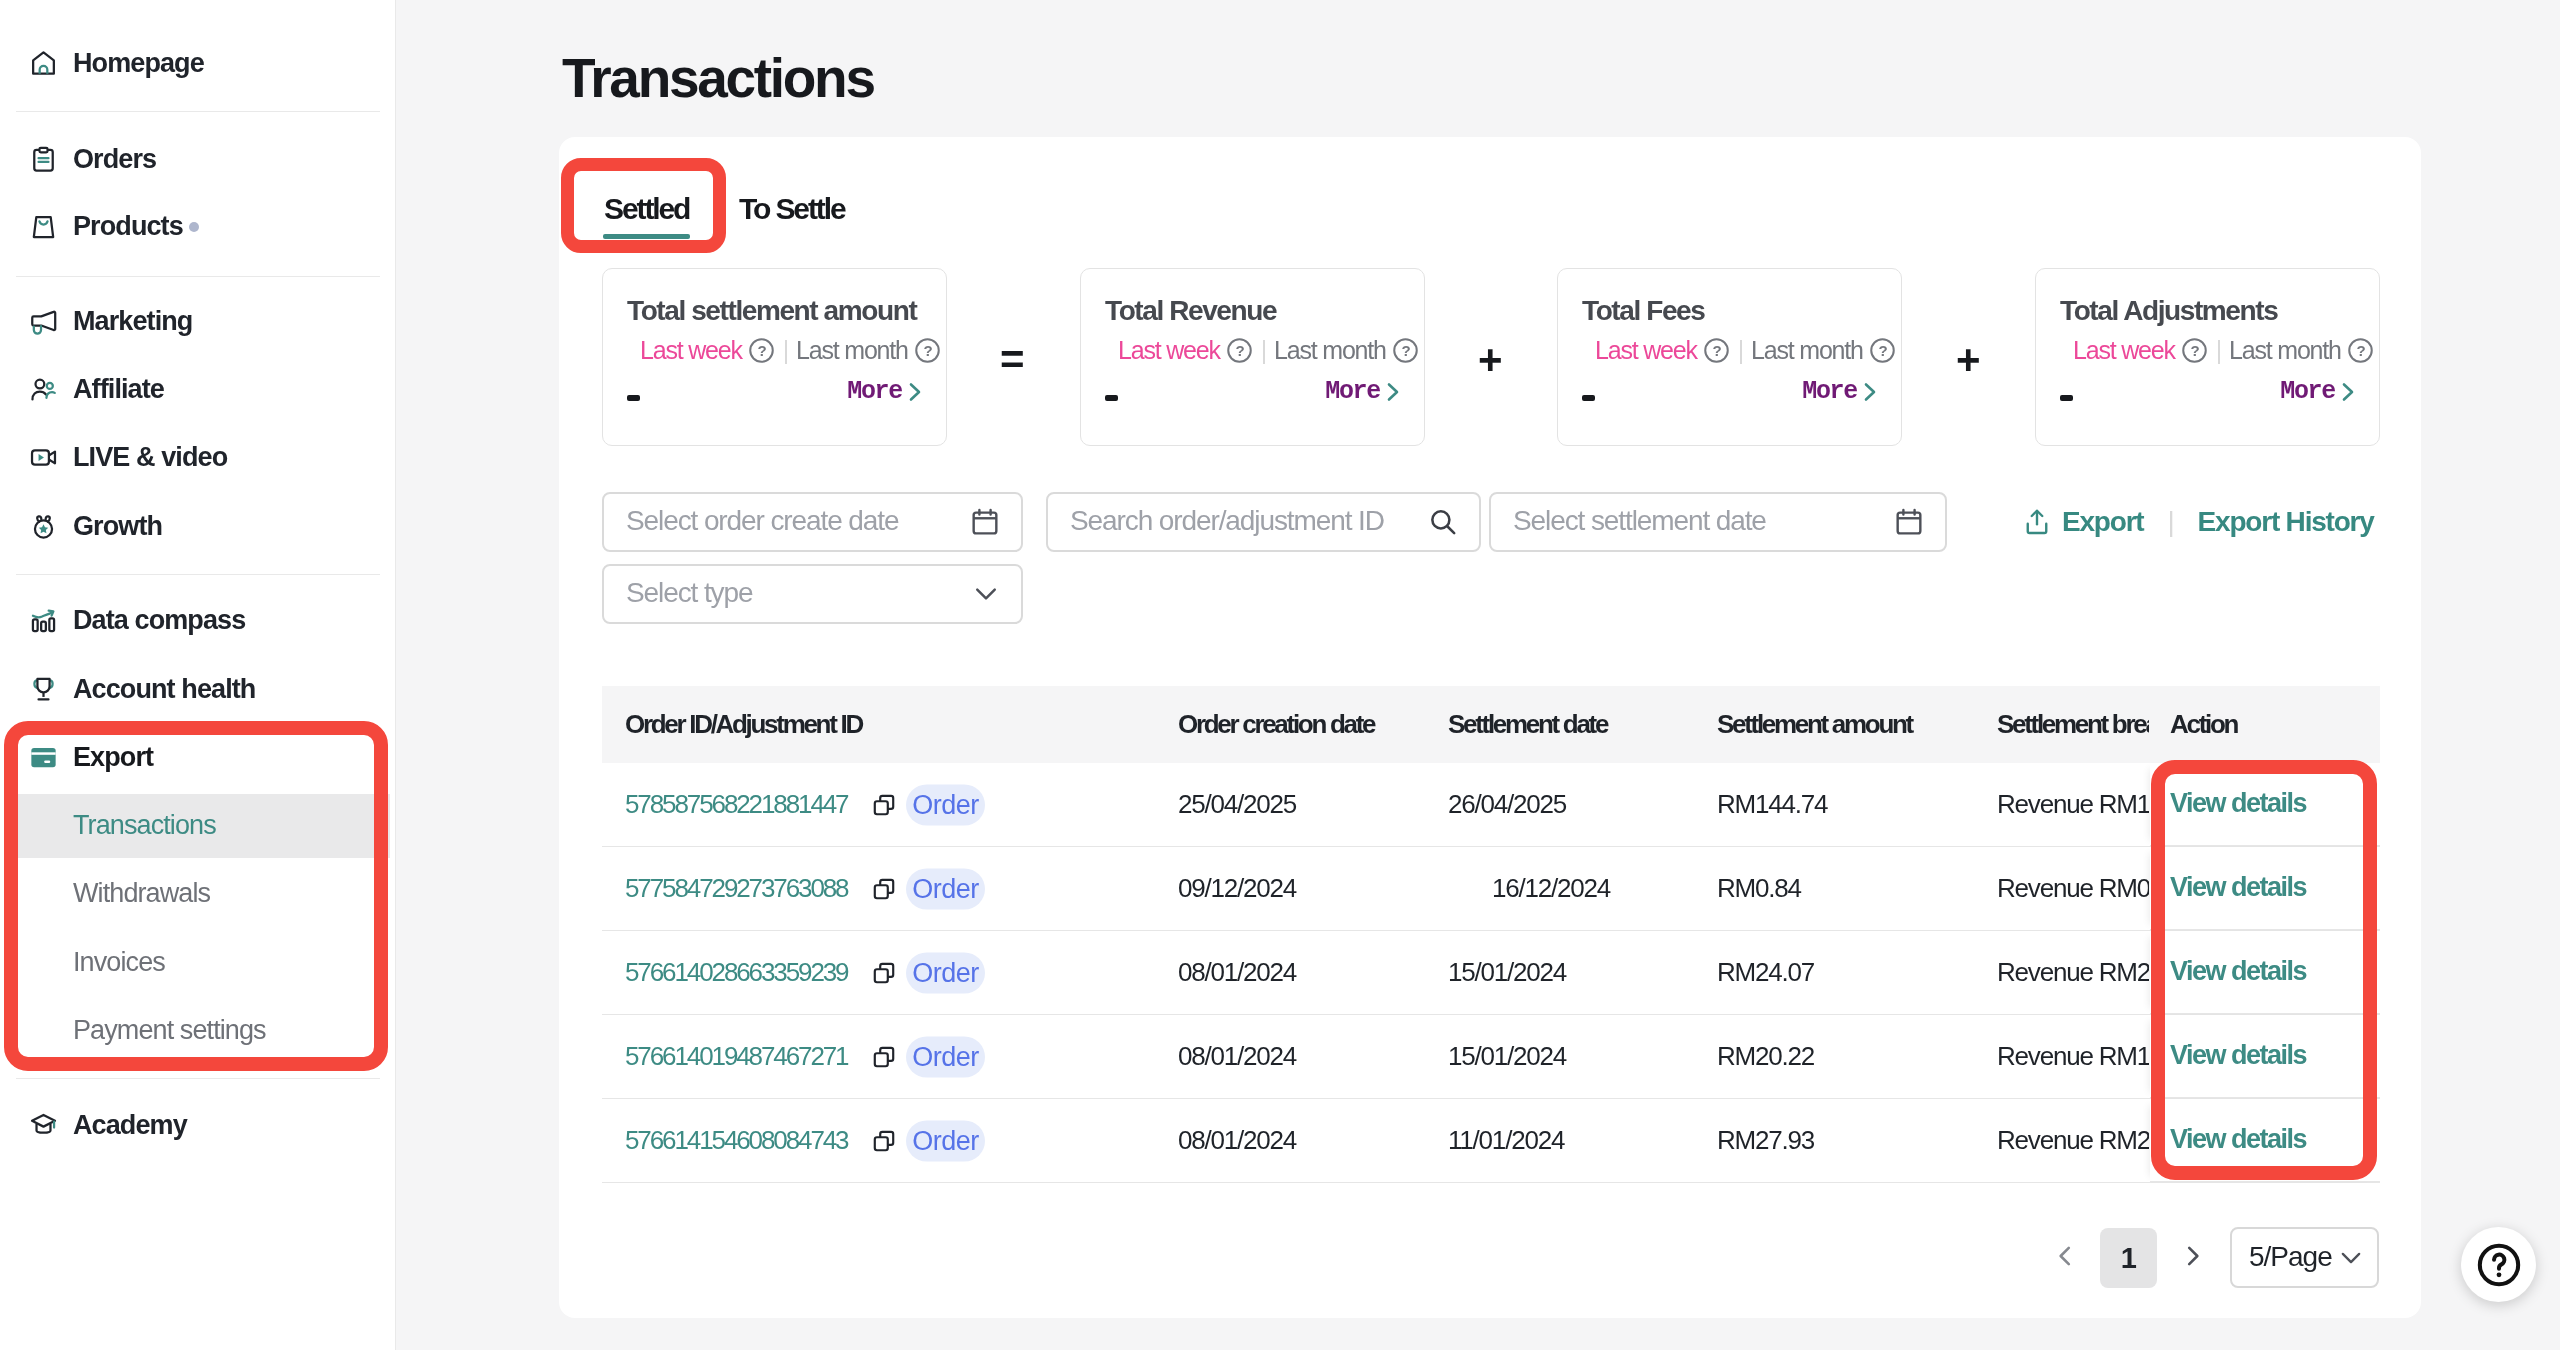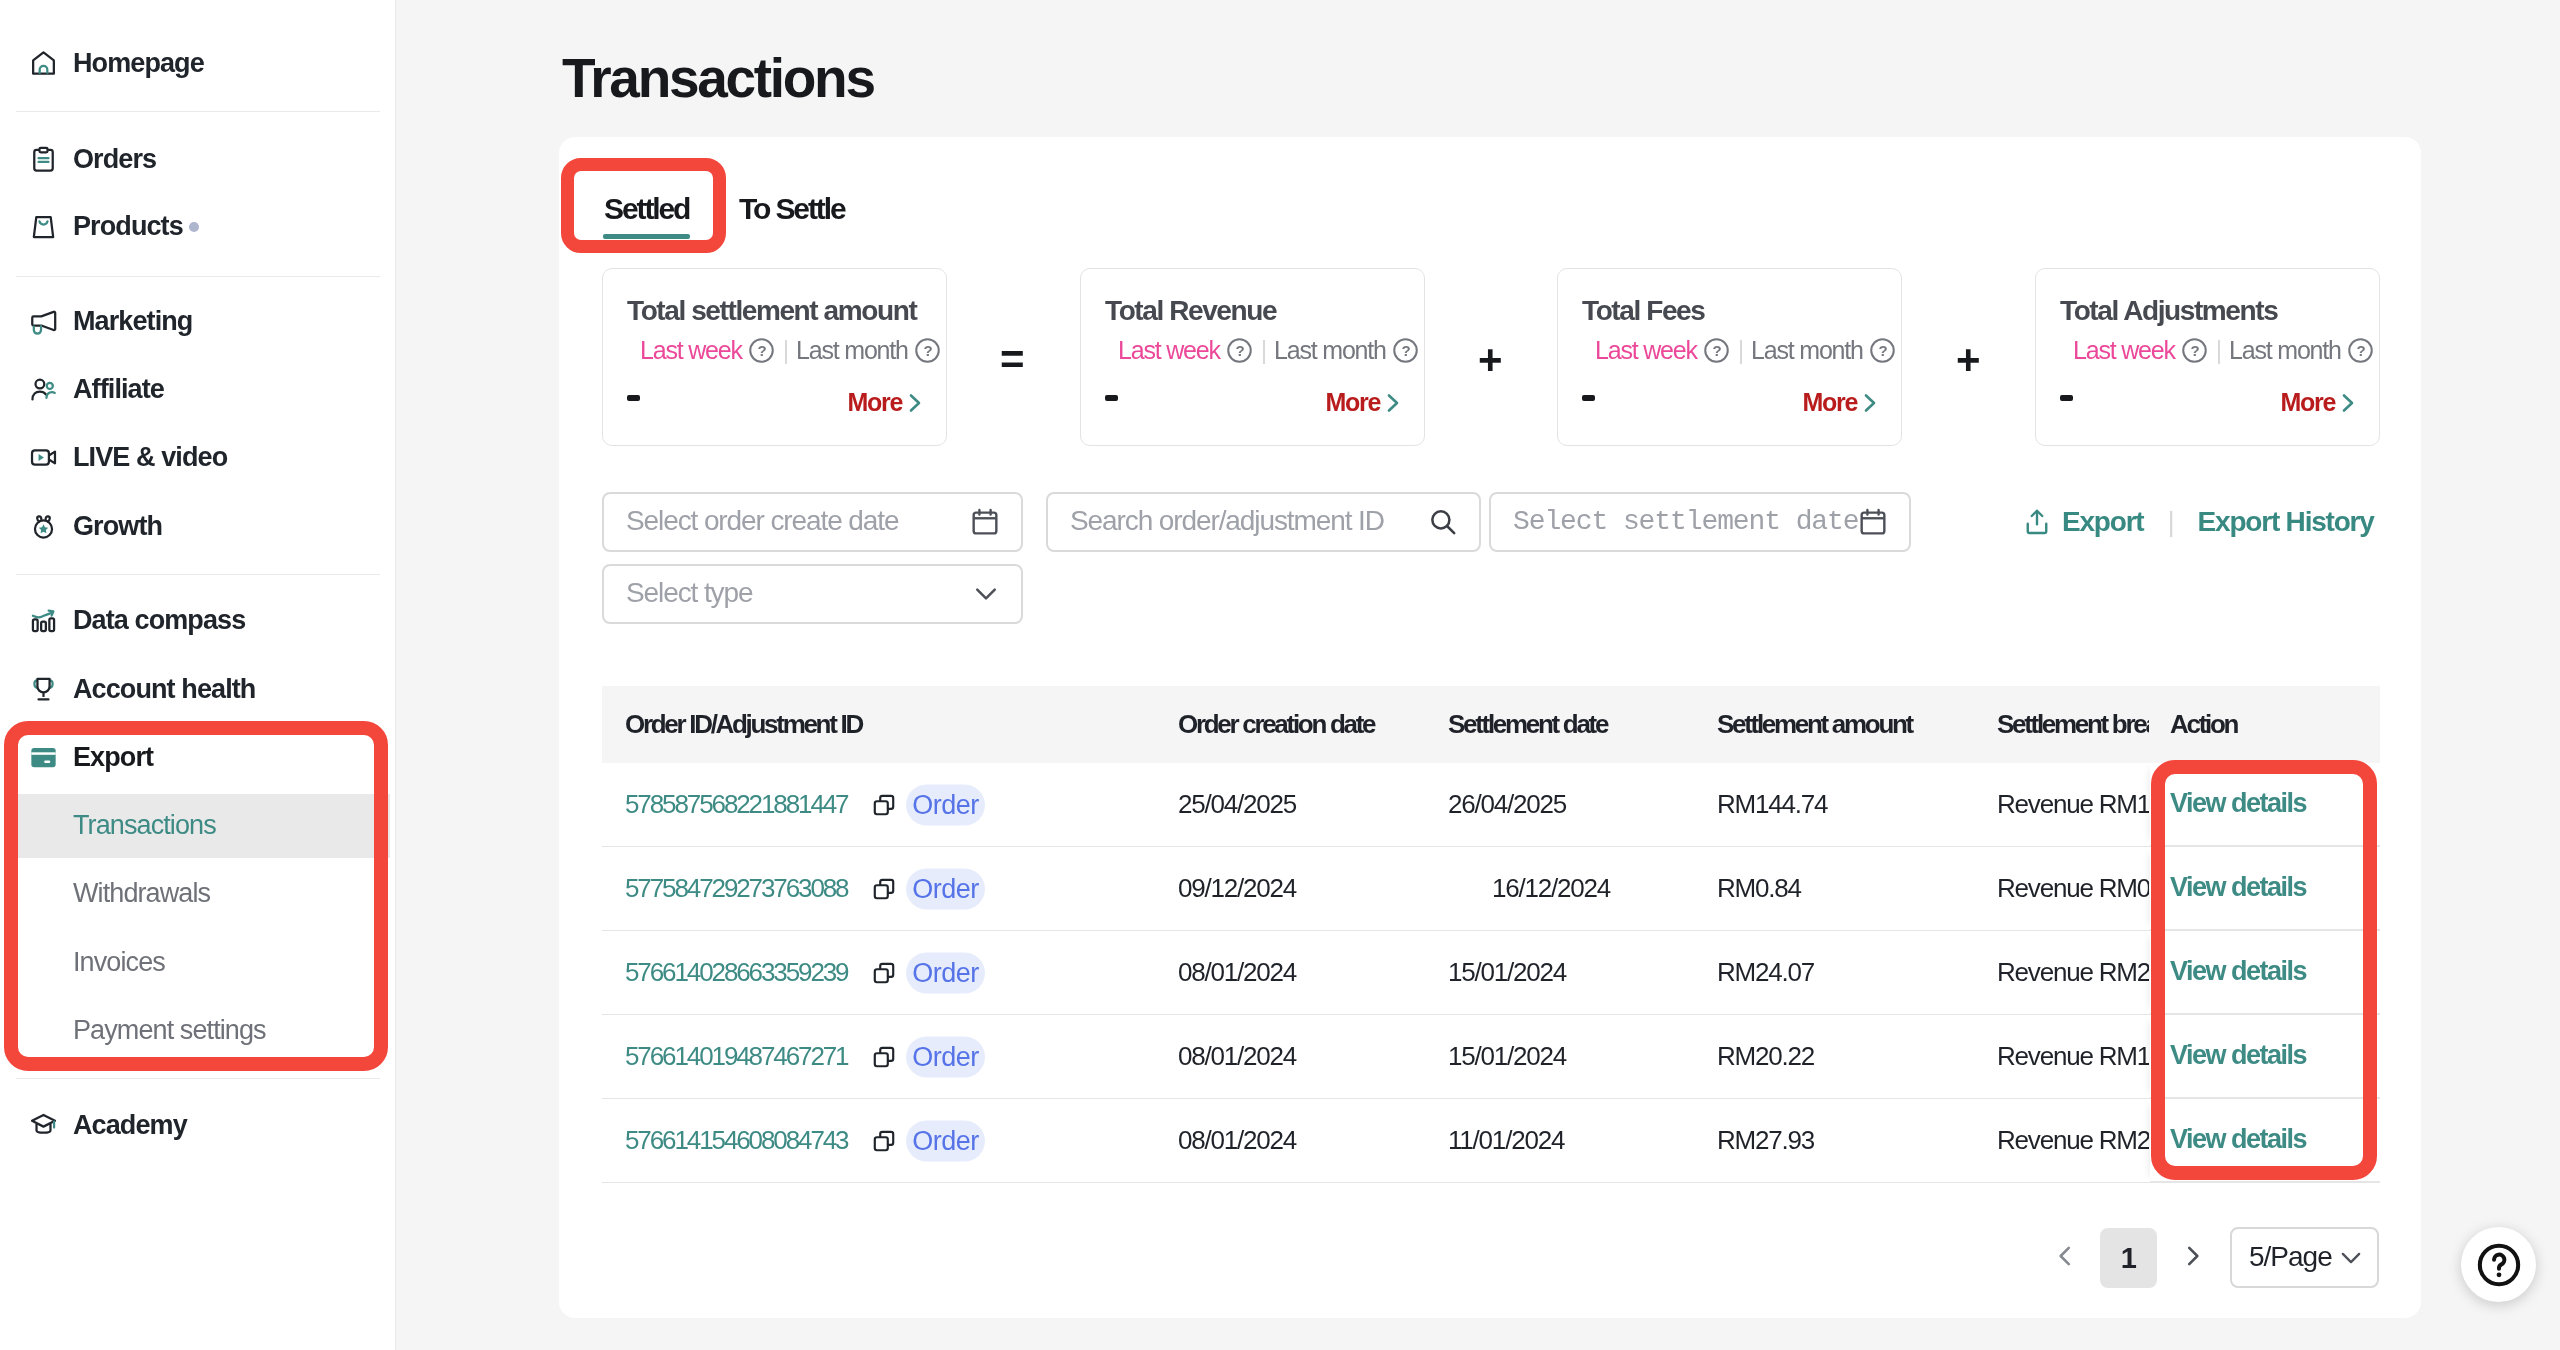--- a/index.html
+++ b/index.html
@@ -23,21 +23,21 @@
   #tab1 { left:604px; }
   #tab2 { left:739px; }
   #tabline { position:absolute; left:603px; top:234px; width:87px; height:5px; background:#3d8b84; border-radius:2px; }
   
   .scard { position:absolute; top:268px; width:345px; height:178px; border:1px solid #e3e3e3; border-radius:10px; background:#fff; }
   .scard .t { position:absolute; left:24px; top:26px; font-size:28px; font-weight:700; color:#46494f; letter-spacing:-1.4px; white-space:nowrap; }
   .scard .r2 { position:absolute; left:24px; top:66px; height:30px; font-size:25px; color:#74777d; white-space:nowrap; display:flex; align-items:center; gap:6px; letter-spacing:-1.2px; }
   .scard .lw { color:#ec4899;margin-left:13px; }
   .scard .bar { color:#d9d9d9; padding:0 2px; }
   .scard .dash { position:absolute; left:24px; top:126px; width:13px; height:6px; background:#17191d; border-radius:2px; }
-  .scard .more { position:absolute; right:24px; top:119px; font-size:25px; font-weight:700; color:#b91c1c; display:flex; align-items:center; gap:6px; letter-spacing:-1.3px; }
+  .scard .more { position:absolute; right:24px; top:108px; font-size:25px; font-weight:700; color:#701a75; display:flex; align-items:center; gap:6px; letter-spacing:-1.3px;font-family:Liberation Mono, monospace; }
   .op { position:absolute; top:336px; font-size:42px; font-weight:700; color:#17191d; }
   .qm { width:27px; height:27px; }
   
   .inp { position:absolute; height:60px; border:2px solid #dadada; border-radius:8px; background:#fff; }
   .inp .ph { position:absolute; left:22px; top:50%; transform:translateY(-52%); font-size:28px; color:#9ea1a8; white-space:nowrap; letter-spacing:-1.1px; }
   .inp .ric { position:absolute; right:20px; top:50%; transform:translateY(-50%); width:32px; height:32px; }
   #export { position:absolute; left:2022px; top:492px; height:60px; display:flex; align-items:center; font-size:28px; font-weight:700; color:#378981; letter-spacing:-1.2px; }
   
   #thead { position:absolute; left:602px; top:686px; width:1778px; height:77px; background:#f5f5f6; }
   .th { position:absolute; top:50%; transform:translateY(-52%); font-size:26px; font-weight:700; color:#1f2329; white-space:nowrap; letter-spacing:-2.3px; }
@@ -272,21 +272,21 @@
         <path d="M7.8 3 V6.4 M16.2 3 V6.4" stroke="#4d5058" stroke-width="1.8" stroke-linecap="round"></path>
       </svg>
     </div>
     <div class="inp" style="left:1046px; top:492px; width:435px;">
       <div class="ph">Search order/adjustment ID</div>
       <svg class="ric" viewBox="0 0 24 24" fill="none">
         <circle cx="10.4" cy="10.4" r="6.4" stroke="#3b3e45" stroke-width="1.9"></circle>
         <path d="M15.2 15.2 L20.4 20.4" stroke="#3b3e45" stroke-width="1.9" stroke-linecap="round"></path>
       </svg>
     </div>
-    <div class="inp" style="left:1489px; top:492px; width:422px;font-family:Liberation Mono, monospace;">
+    <div class="inp" style="left:1489px; top:492px; width:458px;">
       <div class="ph">Select settlement date</div>
       <svg class="ric" viewBox="0 0 24 24" fill="none">
         <rect x="3.5" y="5" width="17" height="15.5" rx="1.8" stroke="#4d5058" stroke-width="1.8"></rect>
         <path d="M3.5 9.2 H20.5" stroke="#4d5058" stroke-width="1.8"></path>
         <path d="M7.8 3 V6.4 M16.2 3 V6.4" stroke="#4d5058" stroke-width="1.8" stroke-linecap="round"></path>
       </svg>
     </div>
     <div class="inp" style="left:602px; top:564px; width:421px;">
       <div class="ph">Select type</div>
       <svg class="ric" viewBox="0 0 24 24" fill="none" style="width:30px;height:30px;">

